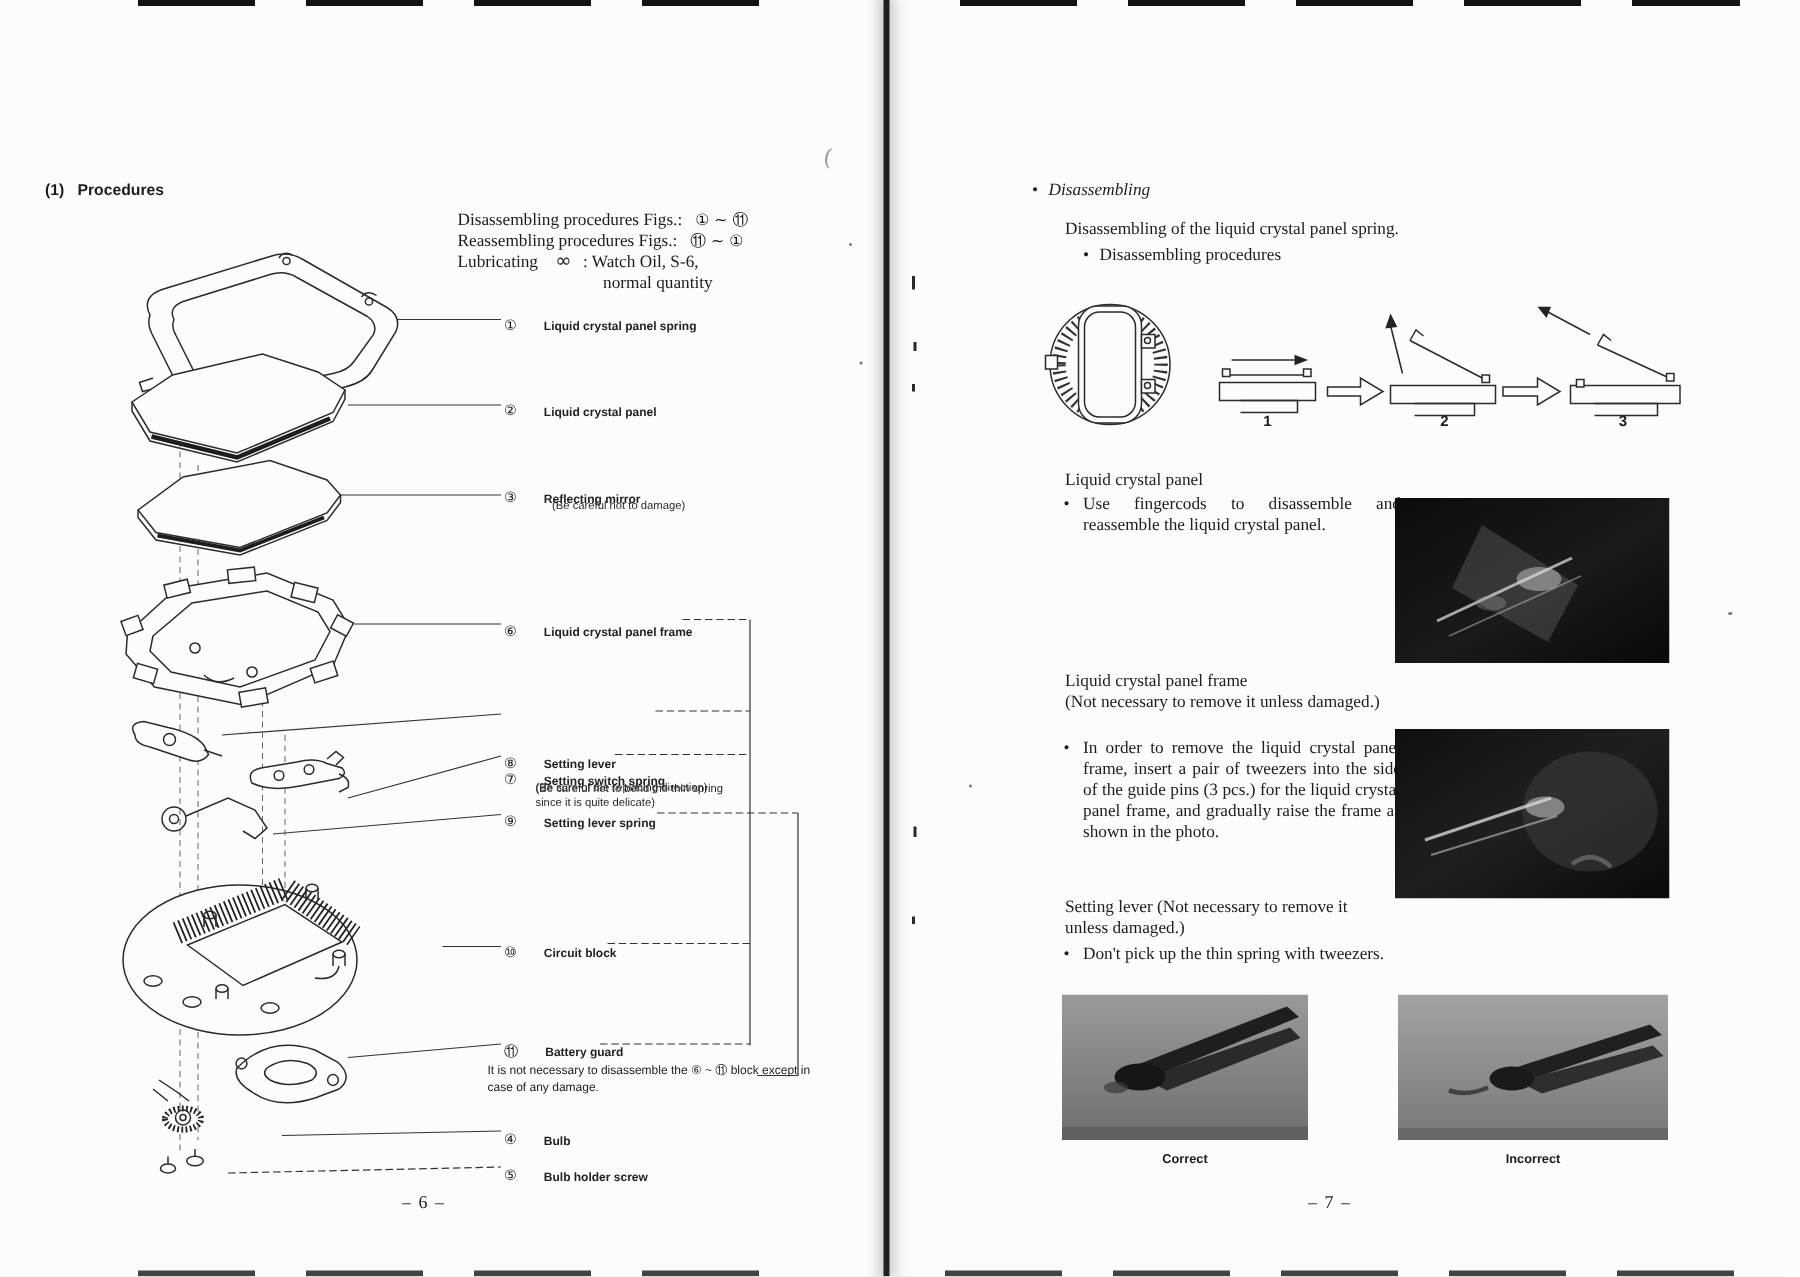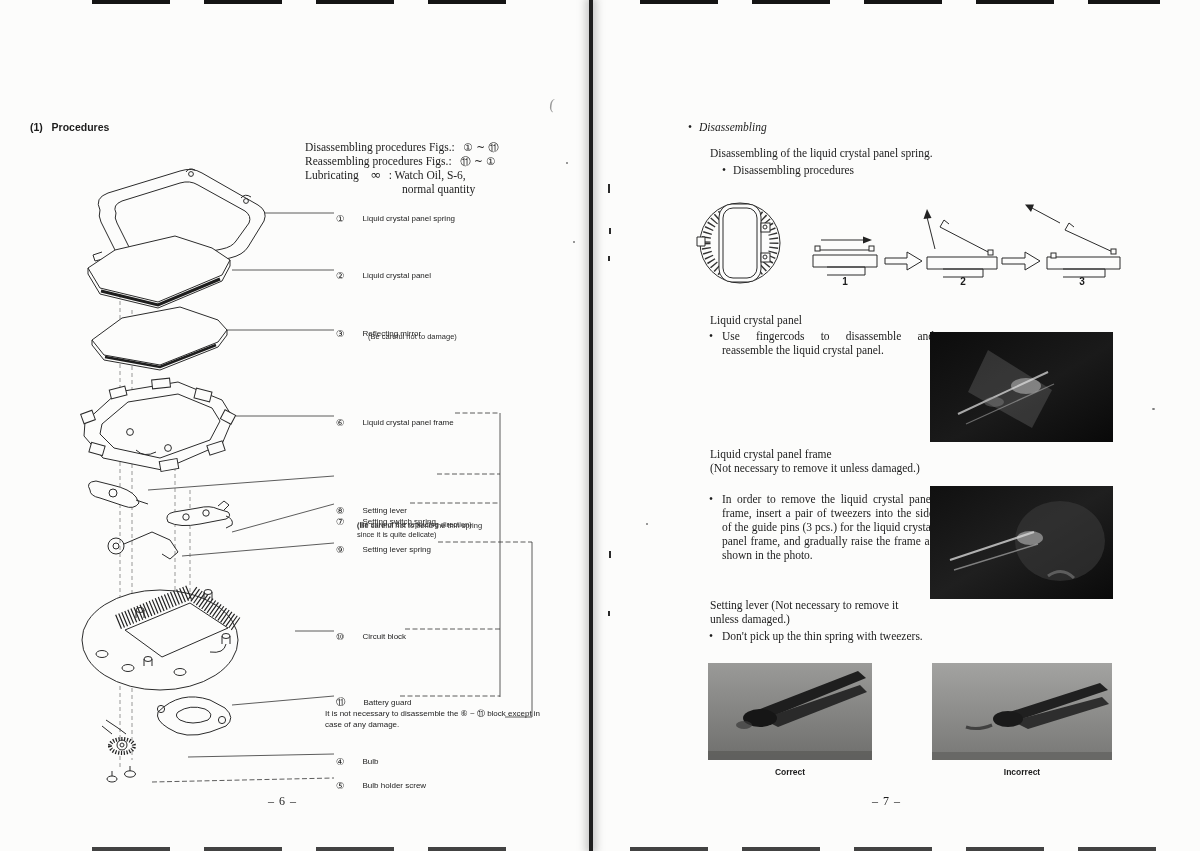--- a/index.html
+++ b/index.html
@@ -19,21 +19,21 @@
   .h-sans{font-family:"Liberation Sans","DejaVu Sans",sans-serif;font-weight:bold;font-size:10.5px;}
   #lp-title{left:30px;top:98px;width:505px;}
   #lp-sub{left:30px;top:121px;font-size:10.5px;}
   #legend{left:305px;top:125px;font-size:11.5px;line-height:13.5px;margin-top:16px;}
   #legend .row{white-space:nowrap;}
   .circ{font-family:"DejaVu Sans",sans-serif;font-size:10.5px;}
   #lub-sym{font-family:"DejaVu Sans",sans-serif;font-size:13px;letter-spacing:-1px;}
   
   .callout{position:absolute;white-space:nowrap;}
   .cnum{font-family:"DejaVu Sans",sans-serif;font-size:9.5px;vertical-align:middle;}
-  .clabel{font-family:"Liberation Sans","DejaVu Sans",sans-serif;font-size:8px;font-weight:normal;
+  .clabel{font-family:"Liberation Sans","DejaVu Sans",sans-serif;font-size:8px;font-weight:bold;
           color:#222;margin-left:14px;vertical-align:middle;}
   .cnote{position:absolute;font-family:"Liberation Sans","DejaVu Sans",sans-serif;font-size:7.5px;
          color:#2a2a2a;line-height:8.5px;white-space:normal;}
   #block-note{left:325px;top:708px;width:222px;font-family:"Liberation Sans","DejaVu Sans",sans-serif;
               font-size:8px;color:#222;line-height:11px;}
   .pagenum{font-size:12px;letter-spacing:1px;}
   
   #rp-title{left:660px;top:99px;font-size:12px;font-weight:bold;width:420px;}
   #rp-title .sec{margin-right:16px;}
   .bullet-line{position:absolute;font-size:11.5px;}

